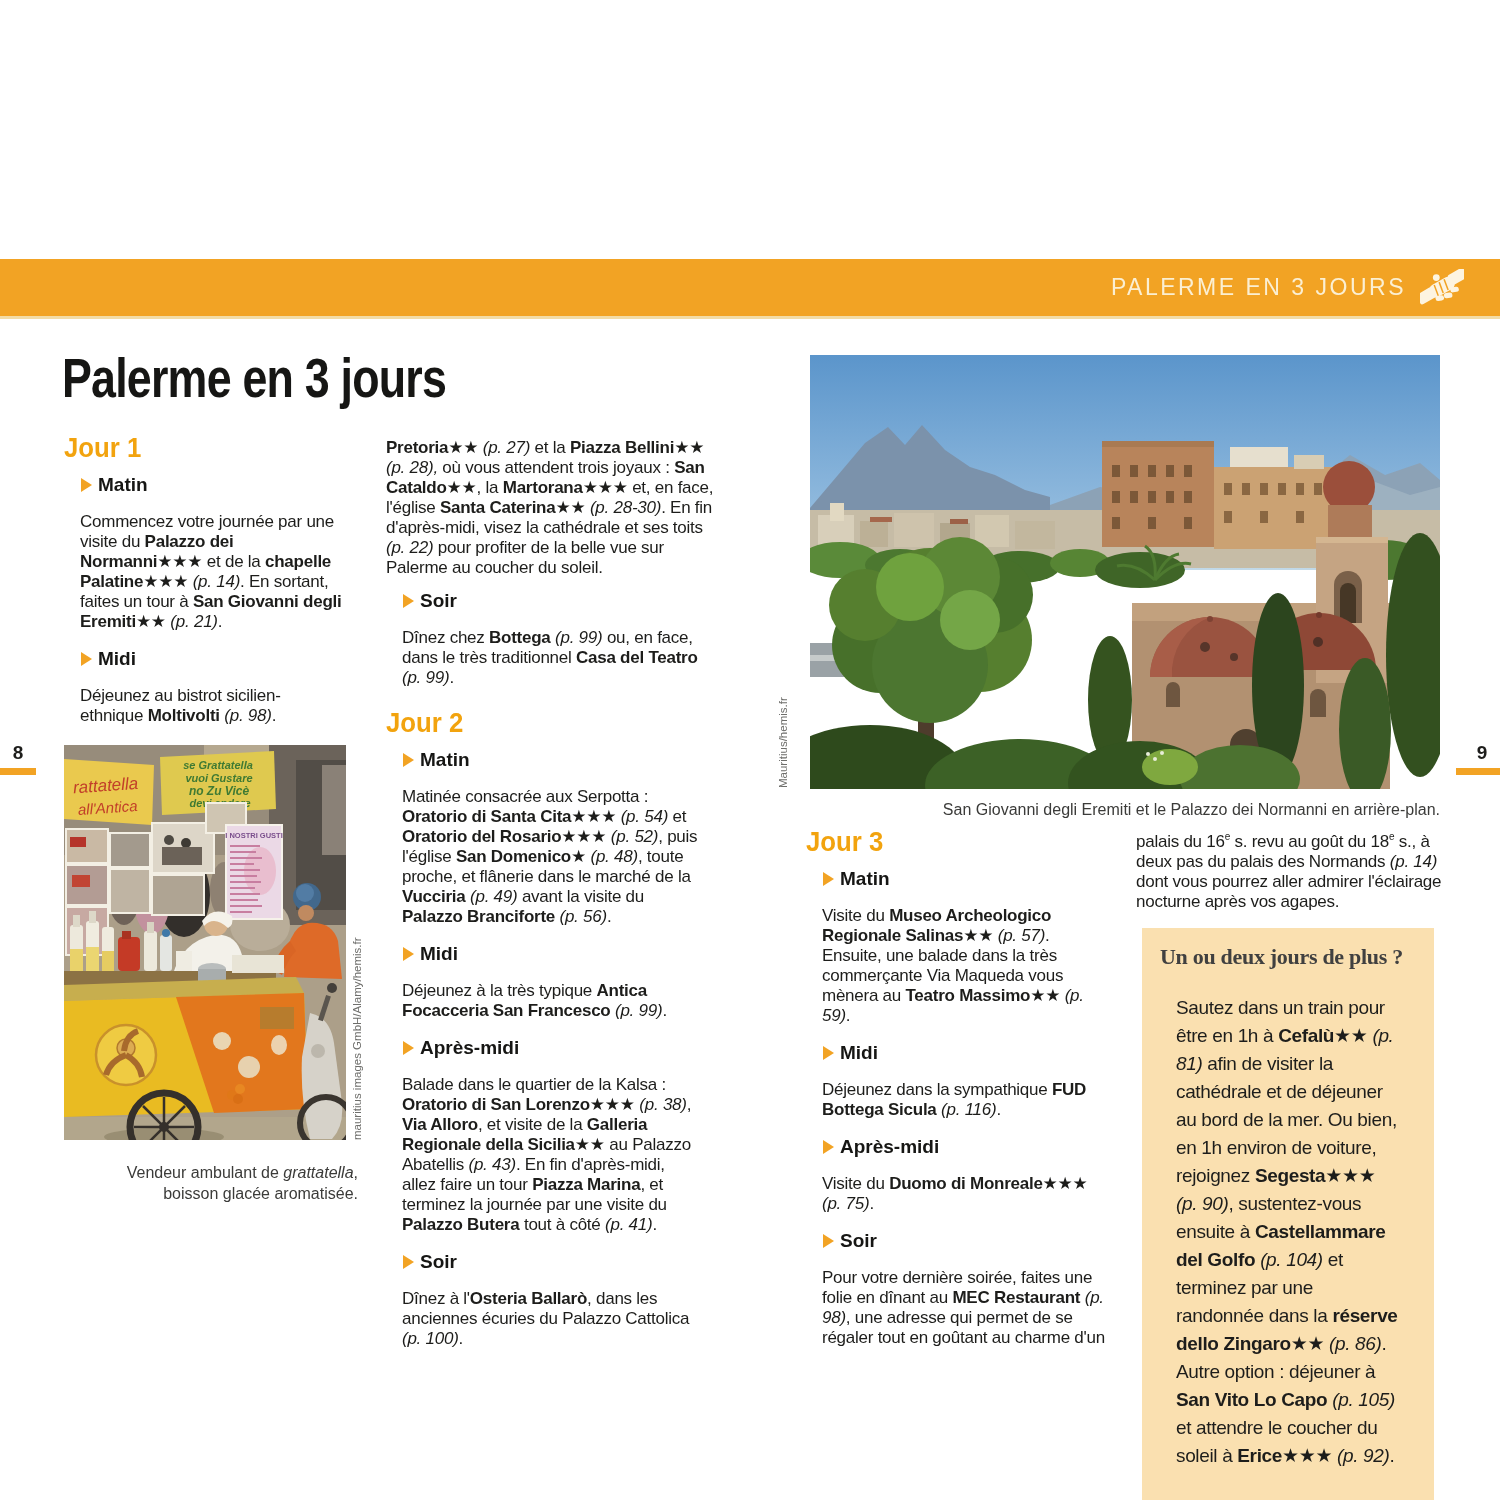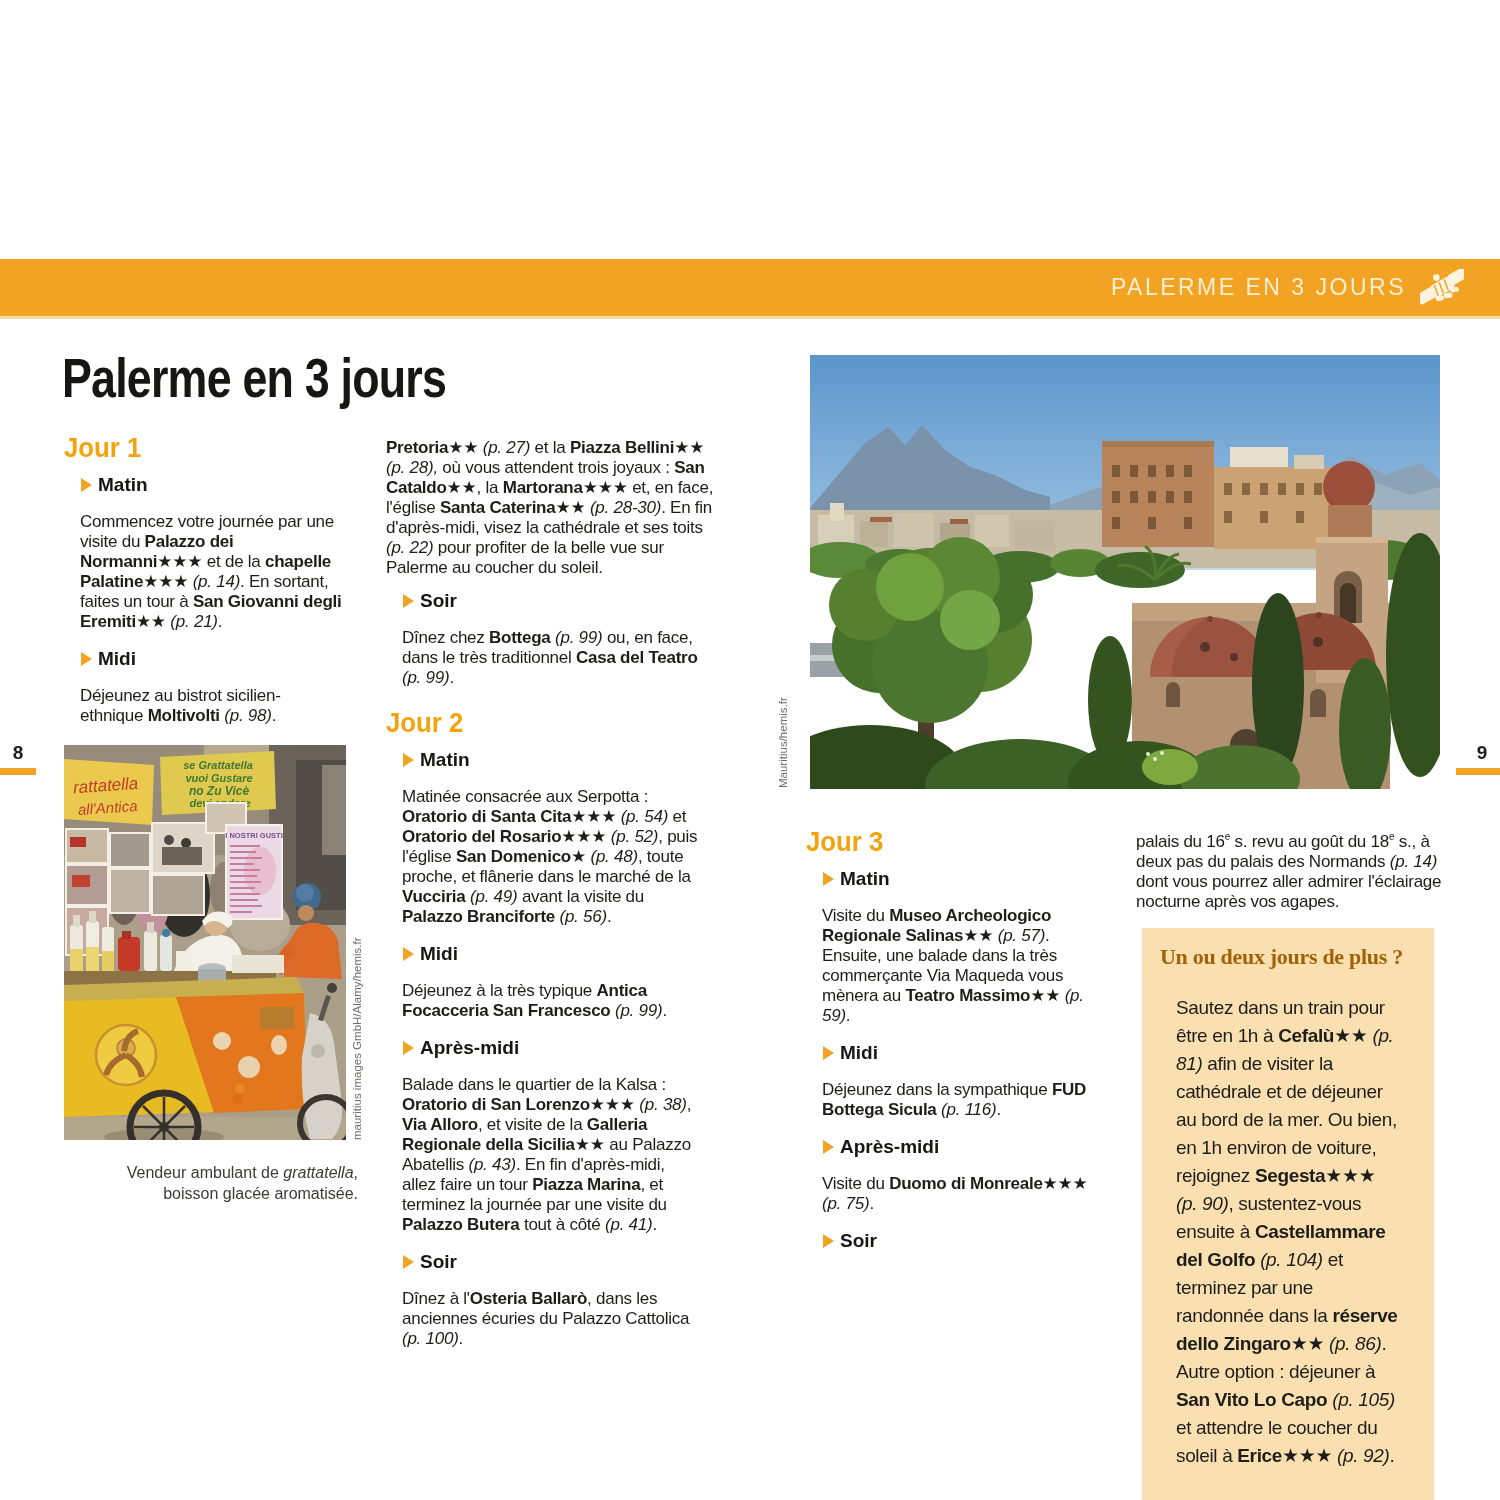--- a/index.html
+++ b/index.html
@@ -57,21 +57,21 @@
   .credit-r{left:778px;top:788px;}
 
   .caption{position:absolute;font-size:16px;line-height:21px;color:#3B3B39;text-align:right;}
   .caption-l{left:52px;top:1162px;width:306px;white-space:pre-line;}
   .caption-r{left:810px;top:799px;width:630px;}
 
   
   .box{margin-top:16px;margin-left:6px;width:292px;box-sizing:border-box;background:#FAE0B0;
        padding:16px 18px 18px;}
   .box-title{margin:0 0 24px;font-family:"Liberation Serif","DejaVu Serif",serif;
-             font-size:22px;font-weight:700;letter-spacing:-0.3px;color:#a16207;}
+             font-size:22px;font-weight:700;letter-spacing:-0.3px;color:#404040;}
   .box .body{font-size:19px;line-height:28px;letter-spacing:-0.35px;}
 </style>
 </head>
 <body>
 
 <div class="page">
 
   <div class="band">
     <span class="band-title">PALERME EN 3 JOURS</span>
     <svg class="band-icon" viewBox="0 0 46 40" width="44" height="38" aria-hidden="true">
@@ -409,20 +409,21 @@
       <ellipse cx="210" cy="430" rx="95" ry="46" fill="#3C6126"></ellipse>
       <ellipse cx="330" cy="428" rx="72" ry="42" fill="#33531F"></ellipse>
       <ellipse cx="430" cy="424" rx="60" ry="34" fill="#4C7230"></ellipse>
       <ellipse cx="360" cy="412" rx="28" ry="18" fill="#7FA83F"></ellipse>
       <circle cx="345" cy="404" r="2" fill="#E8EDD8"></circle>
       <circle cx="352" cy="398" r="2" fill="#E8EDD8"></circle>
       <circle cx="338" cy="399" r="2" fill="#E8EDD8"></circle>
     </svg>
   </figure>
   <div class="credit credit-r">Mauritius/hemis.fr</div>
+  <div class="caption caption-r">San Giovanni degli Eremiti et le Palazzo dei Normanni en arrière-plan.</div>
 
   <div class="col col3">
     <h2 class="day">Jour 3</h2>
     <div class="sec">
       <div class="sec-label">
           <span class="tri"></span>
           <span>Matin</span>
         </div>
       <p class="body"><span>Visite du </span><span class="b">Museo Archeologico Regionale Salinas★★</span><span> </span><span class="i">(p. 57)</span><span>. Ensuite, une balade dans la très commerçante Via Maqueda vous mènera au </span><span class="b">Teatro Massimo★★</span><span> </span><span class="i">(p. 59)</span><span>.</span></p>
     </div>
@@ -438,20 +439,21 @@
           <span class="tri"></span>
           <span>Après-midi</span>
         </div>
       <p class="body"><span>Visite du </span><span class="b">Duomo di Monreale★★★</span><span> </span><span class="i">(p. 75)</span><span>.</span></p>
     </div>
     <div class="sec">
       <div class="sec-label">
           <span class="tri"></span>
           <span>Soir</span>
         </div>
+      <p class="body"><span>Pour votre dernière soirée, faites une folie en dînant au </span><span class="b">MEC Restaurant</span><span> </span><span class="i">(p. 98)</span><span>, une adresse qui permet de se régaler tout en goûtant au charme d'un</span></p>
     </div>
   </div>
 
   <div class="col col4">
     <p class="body lead"><span>palais du 16</span><span class="p">e</span><span> s. revu au goût du 18</span><span class="p">e</span><span> s., à deux pas du palais des Normands </span><span class="i">(p. 14)</span><span> dont vous pourrez aller admirer l'éclairage nocturne après vos agapes.</span></p>
     <div class="box">
       <h3 class="box-title">Un ou deux jours de plus ?</h3>
       <p class="body"><span>Sautez dans un train pour être en 1h à </span><span class="b">Cefalù★★</span><span> </span><span class="i">(p. 81)</span><span> afin de visiter la cathédrale et de déjeuner au bord de la mer. Ou bien, en 1h environ de voiture, rejoignez </span><span class="b">Segesta★★★</span><span> </span><span class="i">(p. 90)</span><span>, sustentez-vous ensuite à </span><span class="b">Castellammare del Golfo</span><span> </span><span class="i">(p. 104)</span><span> et terminez par une randonnée dans la </span><span class="b">réserve dello Zingaro★★</span><span> </span><span class="i">(p. 86)</span><span>. Autre option : déjeuner à </span><span class="b">San Vito Lo Capo</span><span> </span><span class="i">(p. 105)</span><span> et attendre le coucher du soleil à </span><span class="b">Erice★★★</span><span> </span><span class="i">(p. 92)</span><span>.</span></p>
     </div>
   </div>

